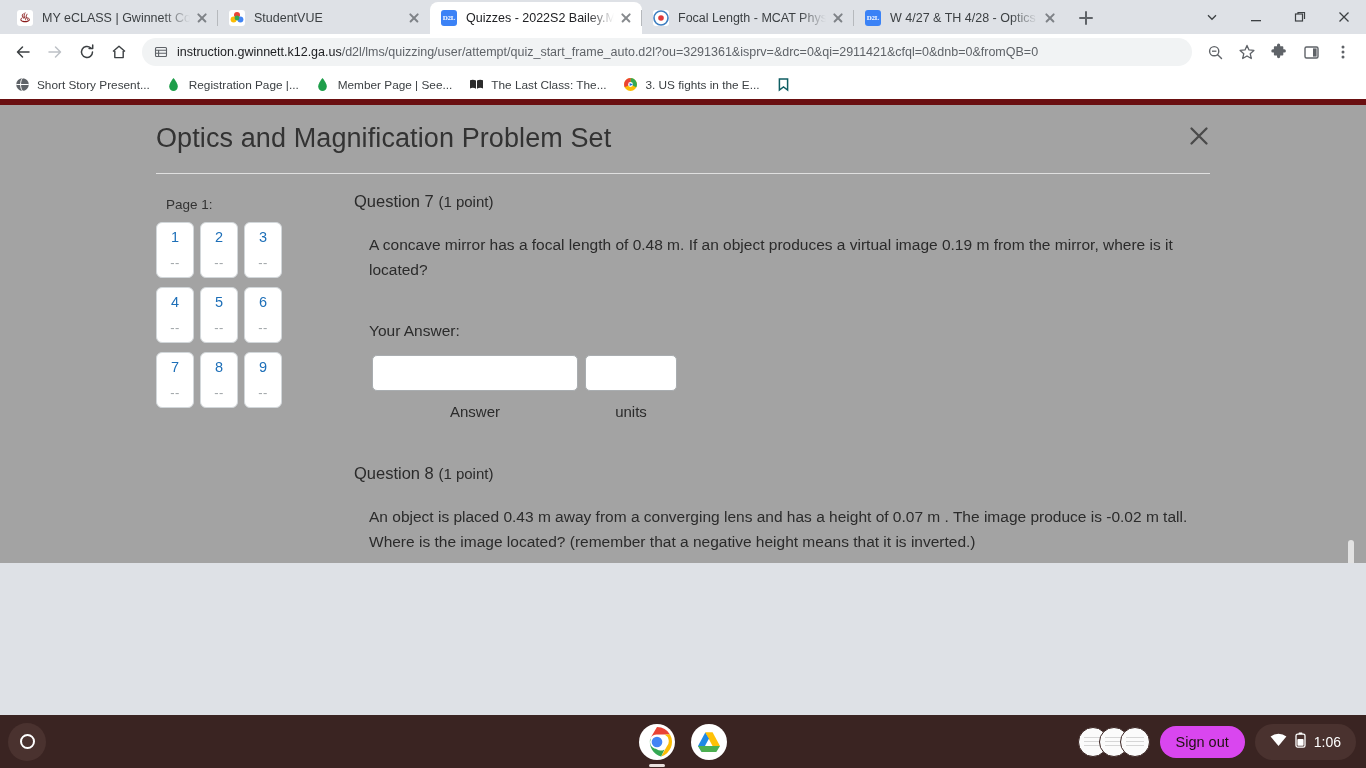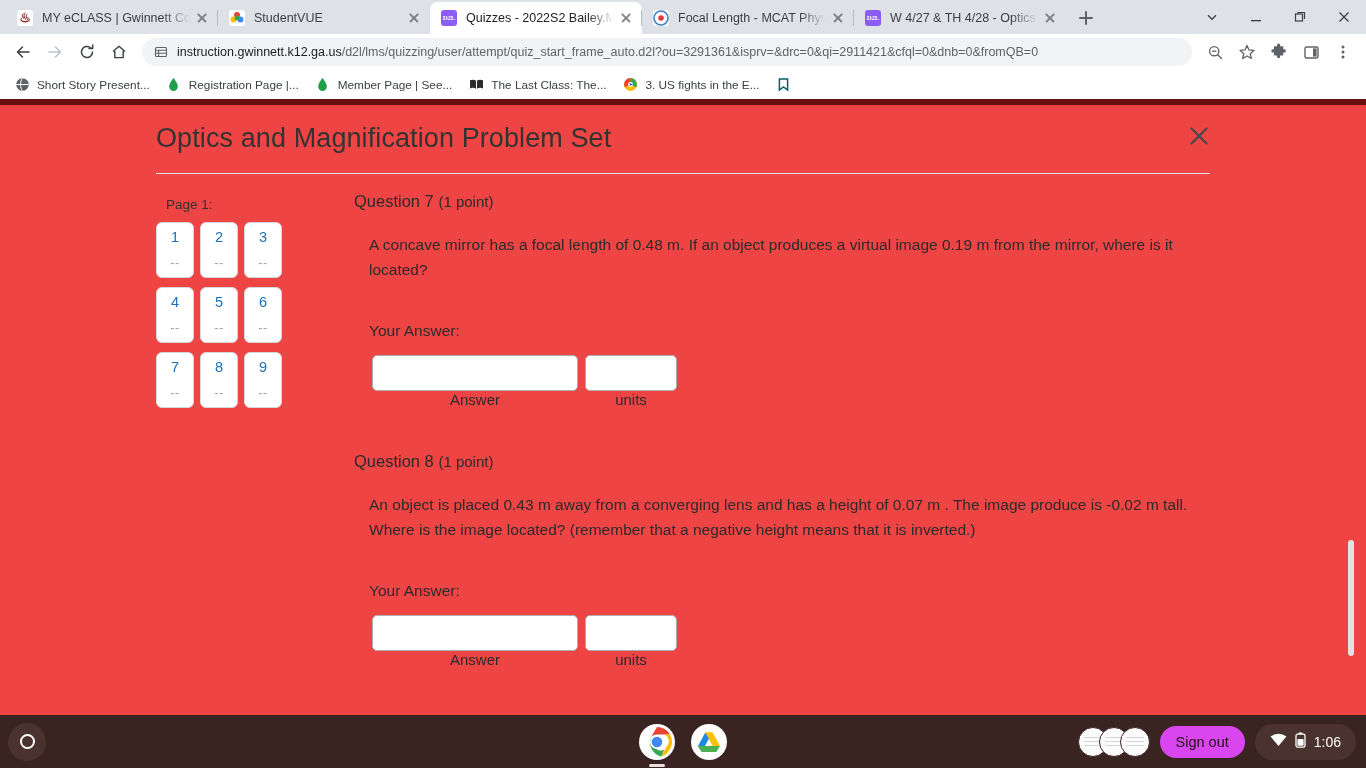--- a/index.html
+++ b/index.html
@@ -54,21 +54,21 @@
   }
   .tab .tab-close::before { transform: rotate(45deg); }
   .tab .tab-close::after  { transform: rotate(-45deg); }
 
   
   .fav-eclass { background: #ffffff; position: relative; }
   .fav-eclass::after {
     content:"♨"; font-size: 13px; color: #8a1a1a; line-height: 16px;
   }
   .fav-svue { background: #ffffff; }
-  .fav-d2l { background: #8b5cf6; color: #ffffff; font-size: 8px;
+  .fav-d2l { background: #3b82f6; color: #ffffff; font-size: 8px;
              font-family: "Liberation Serif", serif; letter-spacing:-.3px; }
   .fav-mcat { background: #ffffff; }
 
   #newtab {
     width: 28px; height: 28px; margin-left: 6px; margin-bottom: 2px;
     position: relative; border-radius: 50%;
   }
   #newtab::before, #newtab::after {
     content: ""; position: absolute; background: #5f6368; border-radius: 1px;
   }
@@ -105,21 +105,21 @@
     height: 29px; background: #ffffff; display: flex; align-items: center;
     padding: 0 6px; gap: 0; font-size: 11.8px; color: #3c4043;
   }
   .bm { display: flex; align-items: center; height: 24px; padding: 0 8px;
         border-radius: 4px; gap: 7px; max-width: 160px; }
   .bm .bmi { width: 16px; height: 16px; flex: 0 0 16px; display:flex;
              align-items:center; justify-content:center; }
   .bm .bml { white-space: nowrap; overflow: hidden; text-overflow: ellipsis; }
 
   
-  #page { background: #ef4444; height: 616px; position: relative; overflow: hidden; }
+  #page { background: #a3a3a3; height: 464px; position: relative; overflow: hidden; }
   #maroonbar { height: 6px; background: #6a0f11; }
 
   #quizwrap { padding: 0; position: relative; height: 610px; }
   #quizhead { padding: 18px 0 0 0; margin: 0 156px; position: relative; }
   #quiztitle {
     font-size: 27px; font-weight: 400; color: #333333; letter-spacing: .1px;
   }
   #quizmeta {
     margin-top: 13px; font-size: 14.5px; color: #333333;
     display: flex; gap: 0;
@@ -153,21 +153,21 @@
   .qhead .qpts { font-weight: normal; font-size: 15px; }
   .qtext { font-size: 15.5px; color: #2b2b2b; line-height: 25px;
            margin-left: 15px; margin-bottom: 40px; }
   .ansLabel { font-size: 15.5px; color: #2b2b2b; margin-left: 15px; margin-bottom: 15px; }
   .ansrow { display: flex; gap: 7px; margin-left: 18px; }
   .fieldcol { display: flex; flex-direction: column; align-items: center; }
   .afield { height: 36px; border: 1px solid #a9adb0; border-radius: 5px;
             background: #fff; }
   .afield.wide { width: 206px; }
   .afield.narrow { width: 92px; }
-  .flabel { font-size: 15px; color: #2b2b2b; }
+  .flabel { font-size: 15px; color: #2b2b2b; margin-top: 12px; }
   .q8 { margin-top: 44px; }
 
   #pagescroll {
     position: absolute; right: 12px; top: 435px; width: 6px; height: 116px;
     background: #e2e2e2; border-radius: 3px;
   }
 
   
   #shelf {
     position: absolute; left: 0; bottom: 0; width: 1366px; height: 53px;

